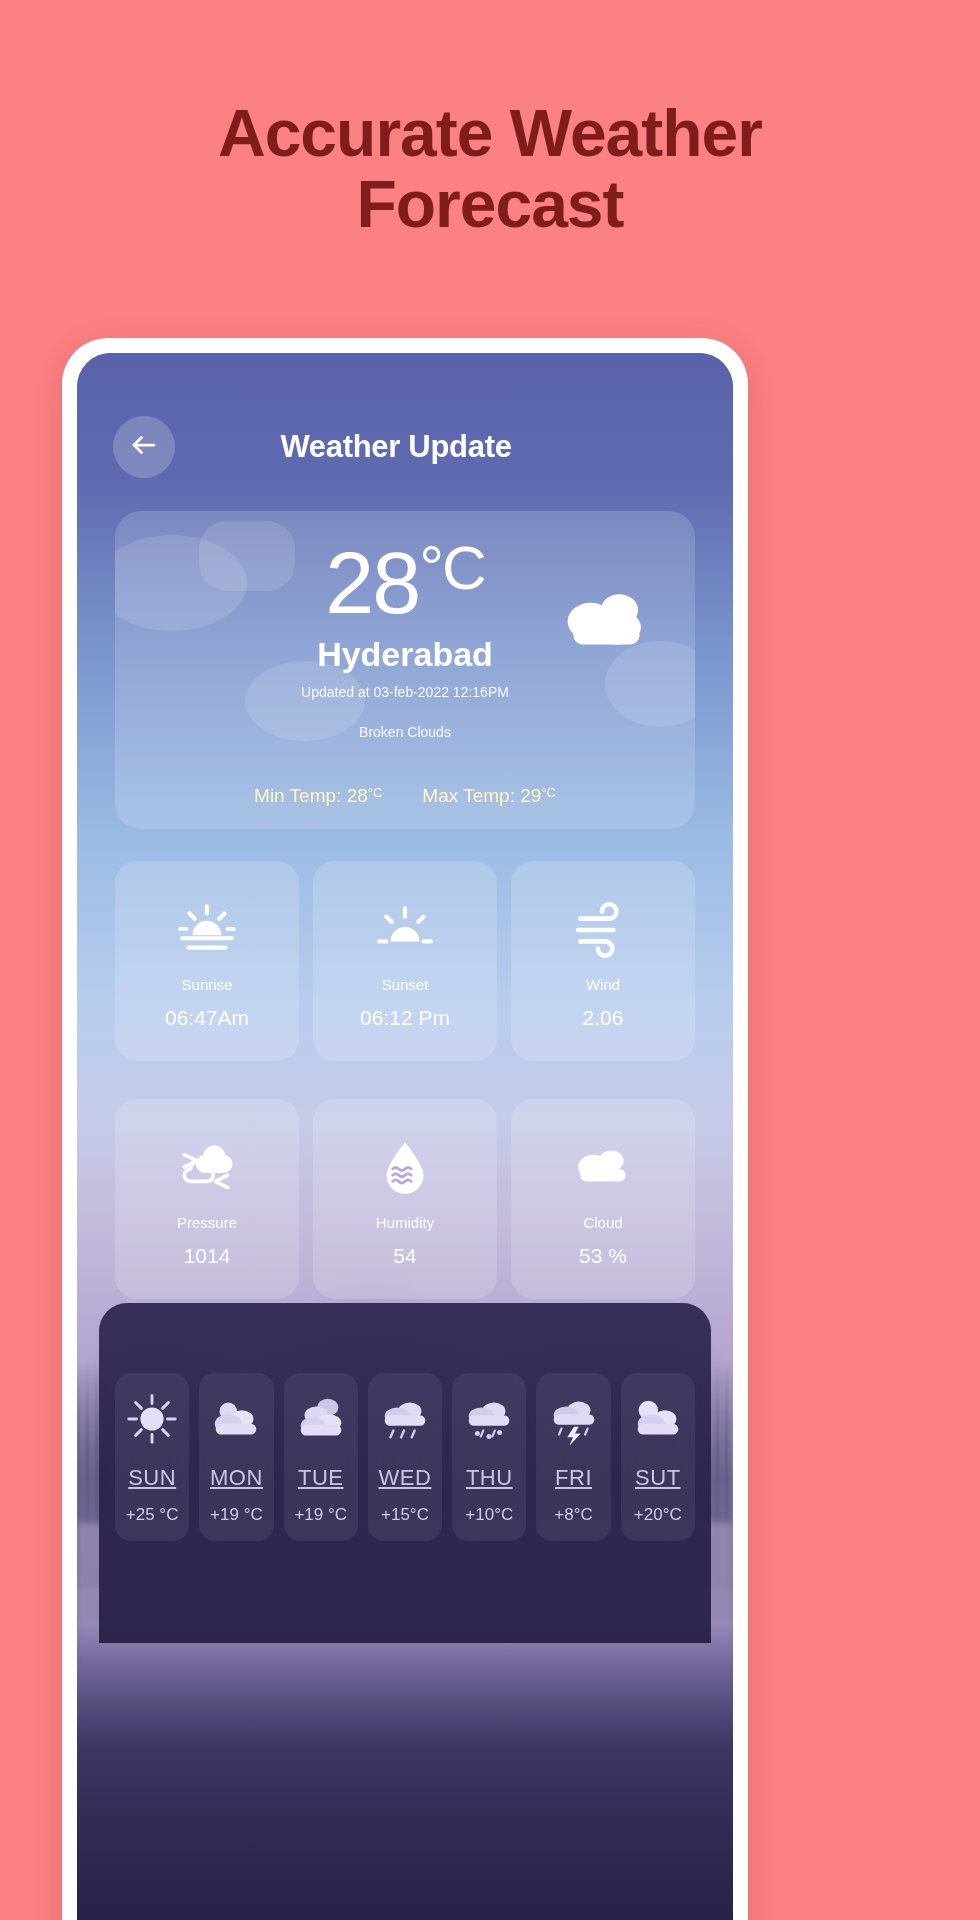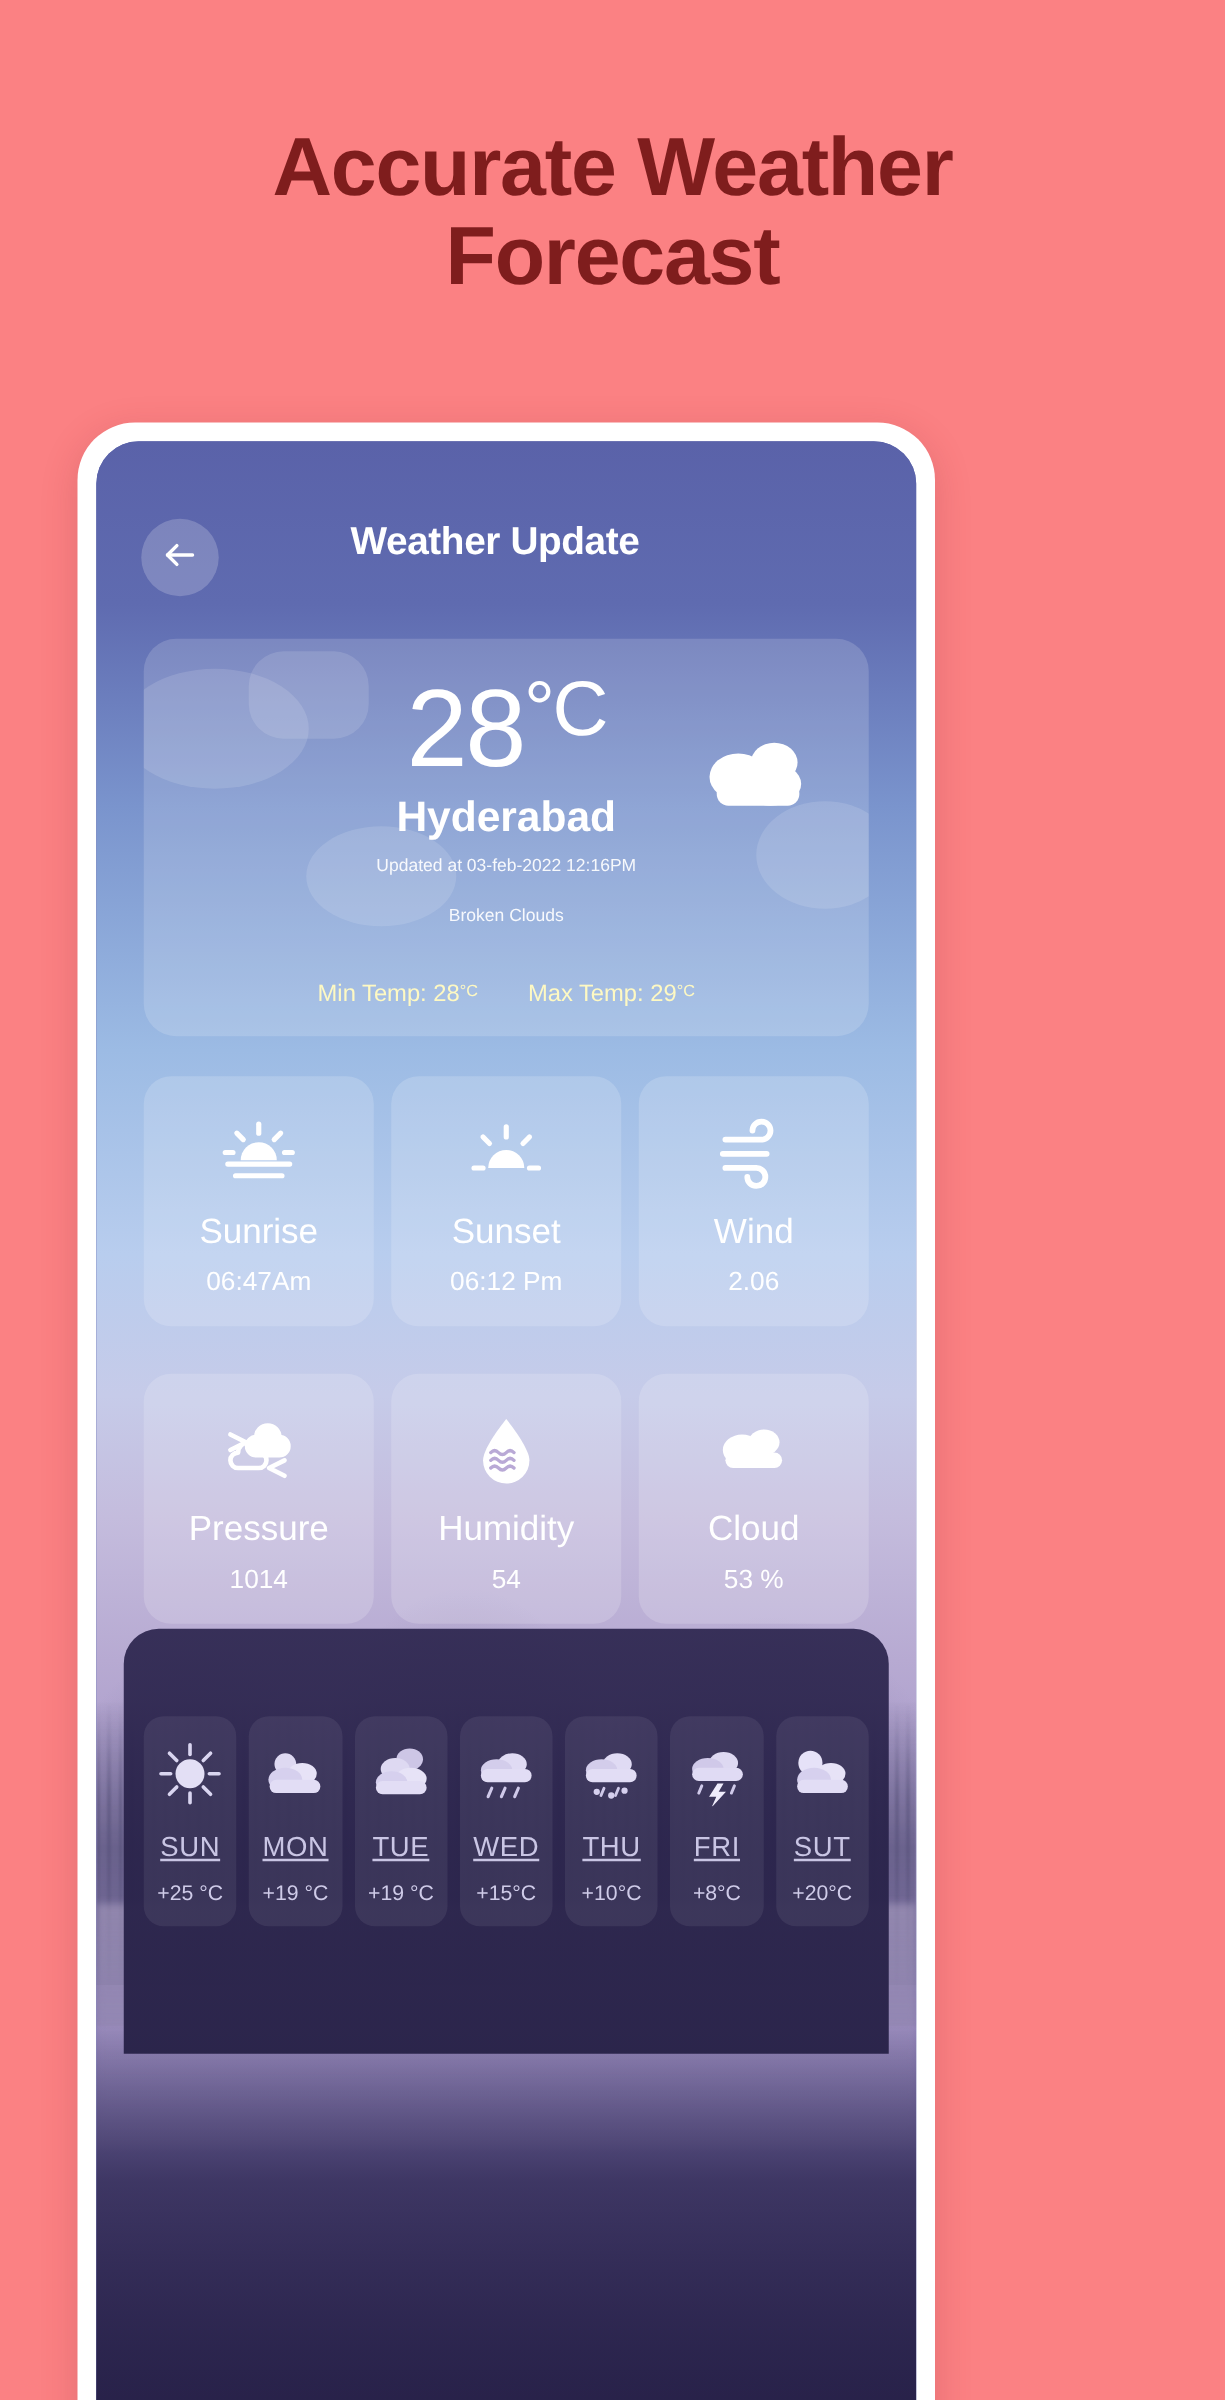--- a/index.html
+++ b/index.html
@@ -117,20 +117,21 @@
     border-radius: 50%;
     pointer-events: none;
   }
 
   
   .app-header {
     position: absolute;
     top: 62px; left: 0; right: 18px;
     height: 64px;
     display: flex;
+    align-items: center;
     padding: 0 36px;
   }
   .back-button {
     width: 62px; height: 62px;
     border-radius: 50%;
     background: rgba(255,255,255,0.20);
     display: flex; align-items: center; justify-content: center;
     flex: 0 0 auto;
     cursor: pointer;
   }
@@ -222,21 +223,21 @@
     cursor: pointer;
   }
   .tile .tile-icon {
     height: 74px;
     display: flex; align-items: center; justify-content: center;
     margin-bottom: 6px;
   }
   .tile .tile-icon svg { width: 66px; height: 58px; }
   .tile-label {
     color: #ffffff;
-    font-size: 28px;
+    font-size: 15px;
     font-weight: 400;
   }
   .tile-value {
     color: #ffffff;
     font-size: 21px;
     margin-top: 9px;
   }
 
   
   .forecast-panel {

